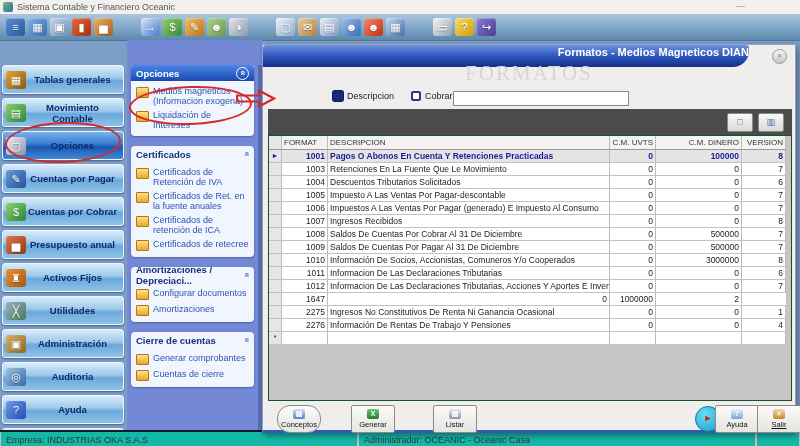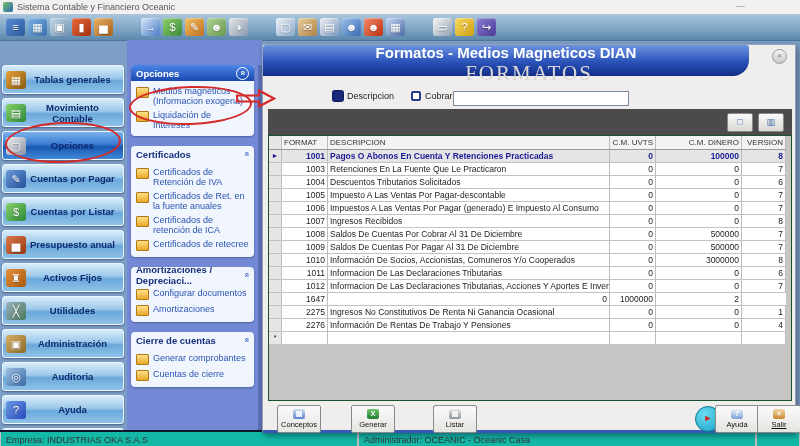--- a/index.html
+++ b/index.html
@@ -45,24 +45,24 @@
   .card-header.primary .chev-circle .chev{color:#fff;}
   .card-items{padding:3px 3px 4px 3px;}
   .panel-item{display:flex;gap:4px;padding:2px 2px;font-size:9px;color:#2a55b4;cursor:pointer;align-items:flex-start;}
   .folder{flex:0 0 11px;height:9px;margin-top:1px;border-radius:1px;
           background:linear-gradient(180deg,#ffe08a,#e8a828);border:1px solid #b07810;}
 
   
   .dialog{position:absolute;left:262px;top:44px;width:534px;height:389px;z-index:7;
           background:#f0eeec;border:1px solid #98a4b8;border-bottom:3px solid #3558b4;
           box-shadow:2px 3px 6px rgba(0,0,30,.4);box-sizing:border-box;}
-  .dlg-title{position:absolute;left:0;top:0;width:486px;height:31px;
+  .dlg-title{position:absolute;left:0;top:0;width:486px;height:22px;
              background:linear-gradient(180deg,#6d92e0 0%,#2a52b8 55%,#122e88 100%);
-             border-radius:3px 3px 16px 0;color:#fff;font-size:15px;font-weight:bold;
-             text-align:center;line-height:15px;}
+             border-radius:3px 3px 16px 0;color:#fff;font-size:11px;font-weight:bold;
+             text-align:right;line-height:15px;}
   .dlg-close{position:absolute;right:8px;top:4px;width:13px;height:13px;border-radius:50%;
              background:linear-gradient(180deg,#f4f4f4,#c8c8c8);border:1px solid #9a9a9a;
              color:#777;font-size:8px;line-height:12px;text-align:center;cursor:pointer;}
   .watermark{position:absolute;left:0;top:16px;width:100%;text-align:center;
              font-family:"Liberation Serif",serif;font-size:21px;letter-spacing:2px;color:#d8d6d4;}
   .filter-row{position:absolute;left:0;top:46px;width:100%;height:16px;}
   .opt{position:absolute;display:flex;align-items:center;gap:4px;font-size:9px;color:#222;cursor:pointer;}
   .opt-icon{width:10px;height:10px;border-radius:2px;}
   .opt-icon.sel{background:#1a2a7a;box-shadow:0 0 0 1px #0a1a5a;border:2px solid #1a2a7a;box-sizing:border-box;}
   .opt-icon.unsel{background:#fff;border:2px solid #2a3a8a;box-sizing:border-box;}
@@ -156,21 +156,21 @@
     <div class="side-btn selected">
       <span class="side-icon" style="background: linear-gradient(135deg, rgb(240, 240, 240), rgb(138, 146, 168));">▢</span>
       <span class="side-label">Opciones</span>
     </div>
     <div class="side-btn">
       <span class="side-icon" style="background: linear-gradient(135deg, rgb(106, 154, 216), rgb(36, 80, 154));">✎</span>
       <span class="side-label">Cuentas por Pagar</span>
     </div>
     <div class="side-btn">
       <span class="side-icon" style="background: linear-gradient(135deg, rgb(138, 208, 106), rgb(42, 138, 58));">$</span>
-      <span class="side-label">Cuentas por Listar</span>
+      <span class="side-label">Cuentas por Cobrar</span>
     </div>
     <div class="side-btn">
       <span class="side-icon" style="background: linear-gradient(135deg, rgb(216, 122, 74), rgb(154, 58, 16));">▅</span>
       <span class="side-label">Presupuesto anual</span>
     </div>
     <div class="side-btn">
       <span class="side-icon" style="background: linear-gradient(135deg, rgb(232, 144, 58), rgb(168, 90, 16));">♜</span>
       <span class="side-label">Activos Fijos</span>
     </div>
     <div class="side-btn">
@@ -307,21 +307,21 @@
           <span class="sel-cell">►</span>
           <span class="num">1001</span>
           <span>Pagos O Abonos En Cuenta Y Retenciones Practicadas</span>
           <span class="num">0</span>
           <span class="num">100000</span>
           <span class="num">8</span>
         </div>
         <div class="trow">
           <span class="sel-cell"></span>
           <span class="num">1003</span>
-          <span>Retenciones En La Fuente Que Le Practicaron</span>
+          <span>Retenciones En La Fuente Que Le Movimiento</span>
           <span class="num">0</span>
           <span class="num">0</span>
           <span class="num">7</span>
         </div>
         <div class="trow">
           <span class="sel-cell"></span>
           <span class="num">1004</span>
           <span>Descuentos Tributarios Solicitados</span>
           <span class="num">0</span>
           <span class="num">0</span>
@@ -420,21 +420,21 @@
           <span></span>
           <span></span>
           <span></span>
           <span></span>
         </div>
       </div>
   </div>
 
   <div class="btn-row">
     <div class="video-btn">►</div>
-  <div class="dlg-btn" style="left: 14px;">
+  <div class="dlg-btn" style="left: 14px; border-radius: 13px;">
         <span class="chip" style="background: linear-gradient(rgb(207, 224, 244), rgb(90, 130, 200));">▤</span>
         <span>Conceptos</span>
       </div>
       <div class="dlg-btn" style="left: 88px;">
         <span class="chip" style="background: linear-gradient(rgb(111, 196, 111), rgb(30, 126, 46));">X</span>
         <span>Generar</span>
       </div>
       <div class="dlg-btn" style="left: 170px;">
         <span class="chip" style="background: linear-gradient(rgb(232, 232, 230), rgb(138, 148, 160));">▤</span>
         <span>Listar</span>

